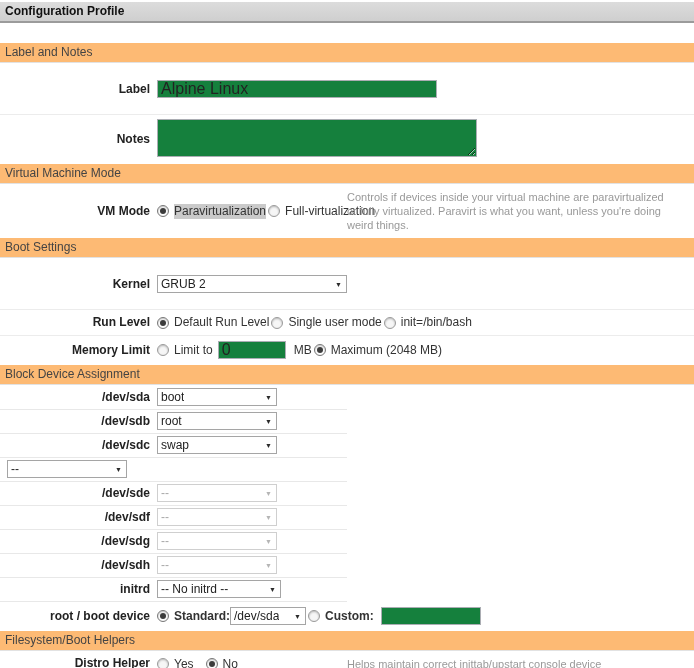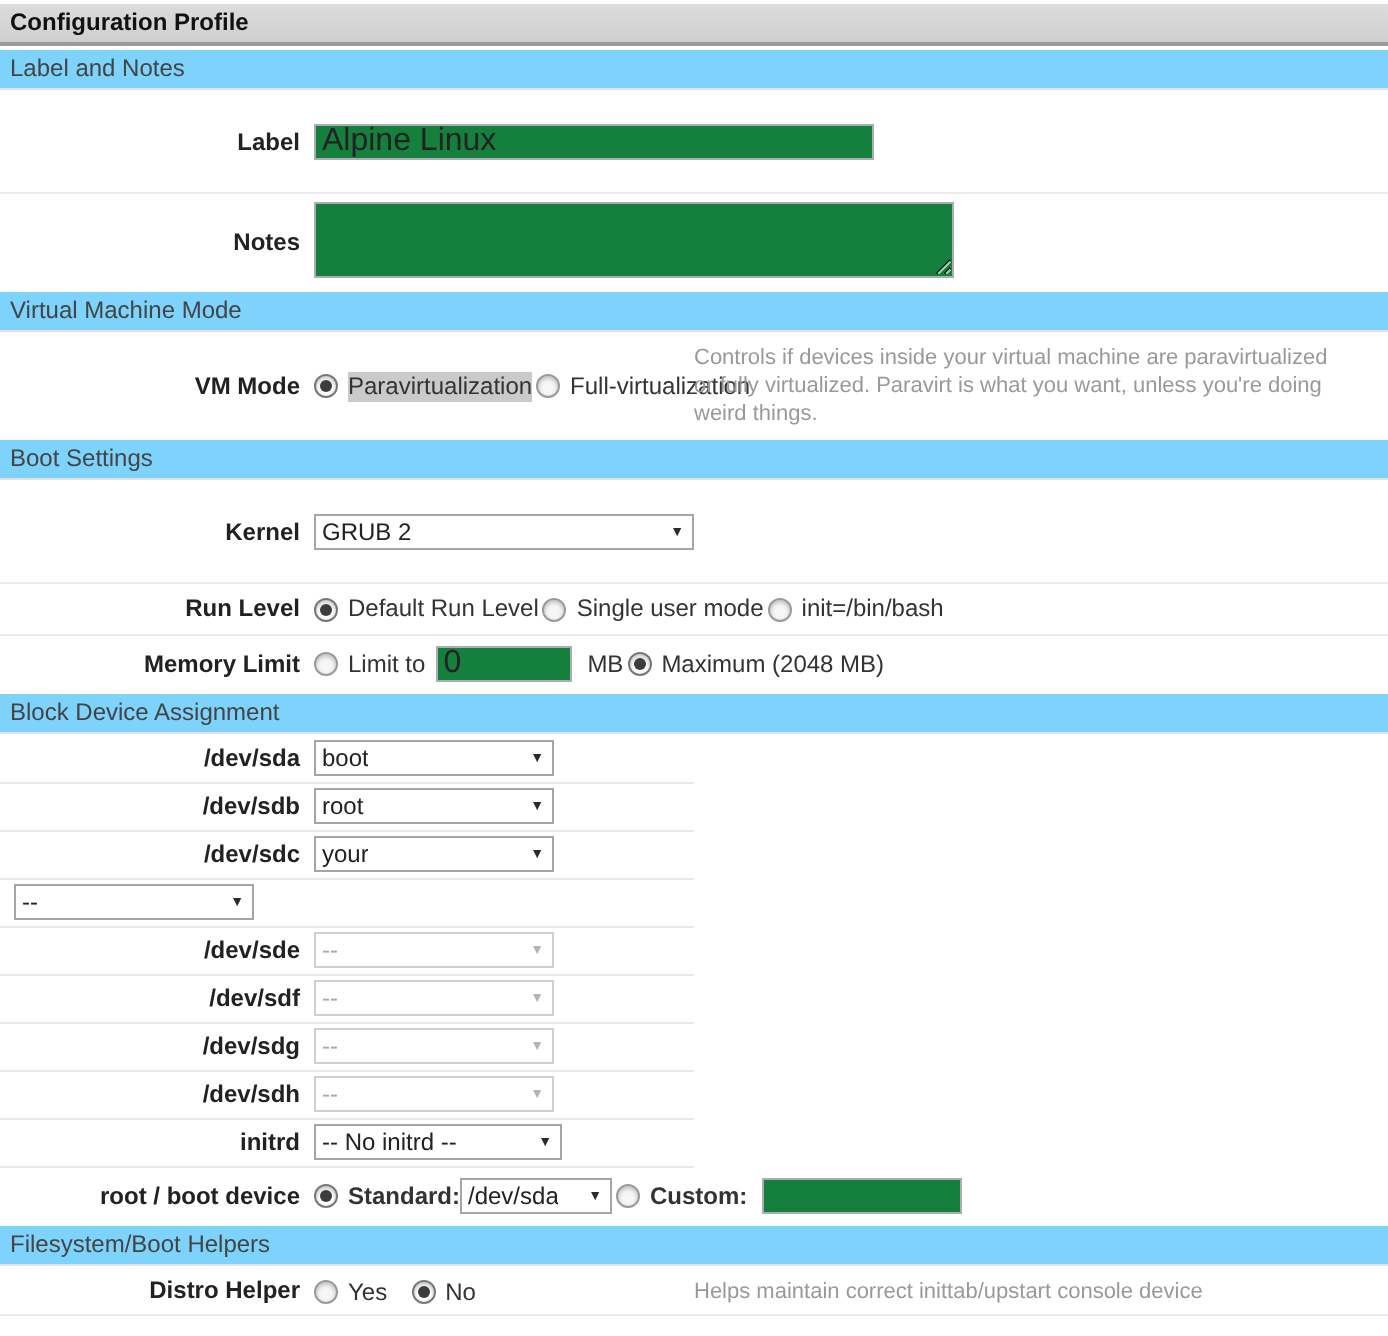--- a/index.html
+++ b/index.html
@@ -7,25 +7,25 @@
   body {
     font-family: "Liberation Sans", "DejaVu Sans", sans-serif;
     font-size: 12px; color: #222;
     width: 694px; height: 668px; overflow: hidden;
   }
   .titlebar {
     margin-top: 2px; height: 21px; line-height: 19px;
     background: linear-gradient(#dcdcdc, #cfcfcf);
     border-bottom: 2px solid #9b9b9b;
     font-weight: bold; color: #111; padding-left: 5px;
-    margin-bottom: 2px;
+    margin-bottom: 20px;
   }
   .section-h {
     height: 20px; line-height: 19px; padding-left: 5px;
-    background: #7dd3fc; border-bottom: 1px solid #e2e2e2;
+    background: #fdba74; border-bottom: 1px solid #e2e2e2;
     color: #444; margin-bottom: 1px;
   }
   .row {
     display: grid; grid-template-columns: 150px 197px 1fr;
     align-items: center; padding: 16px 0;
   }
   .rb { border-bottom: 1px solid #ececec; }
   .lbl {
     width: 150px; text-align: right; font-weight: bold; color: #222;
     line-height: 15px;
@@ -195,21 +195,21 @@
       </div>
     </div>
   </div>
 </div>
 
 <div class="bdrow">
   <div class="bdleft">
     <div class="lbl">/dev/sdc</div>
     <div class="ctrl">
       <div class="sel" style="width:120px">
-        <span class="sel-v">your</span>
+        <span class="sel-v">swap</span>
         <span class="arrow">▼</span>
       </div>
     </div>
   </div>
 </div>
 
 <div class="bdrow">
   <div class="bdleft">
     <div class="ctrl">
       <div class="sel" style="width:120px">

